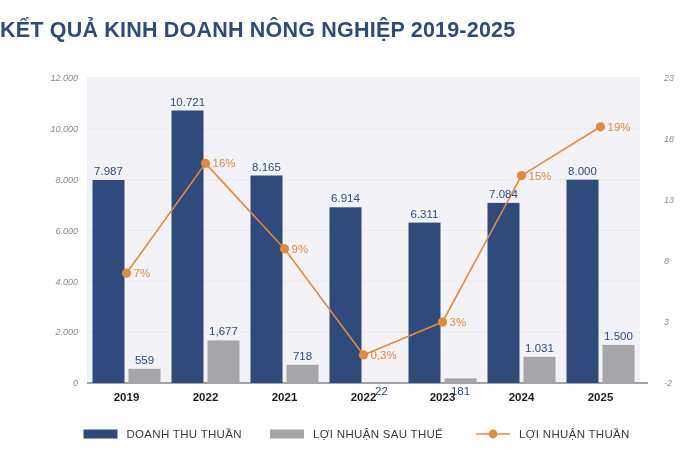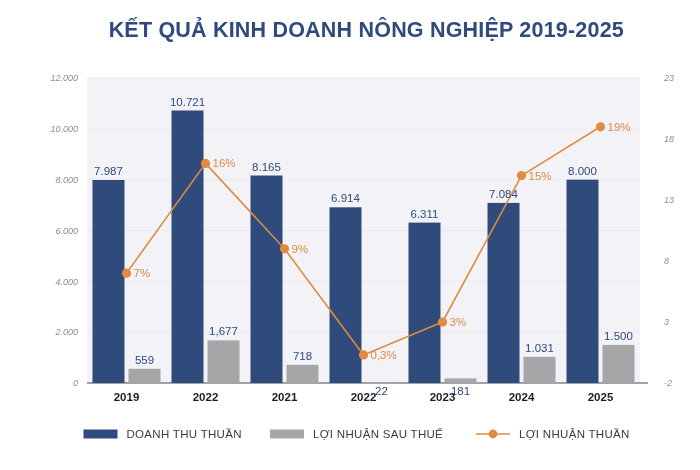--- a/index.html
+++ b/index.html
@@ -20,21 +20,21 @@
     width: 700px;
     height: 470px;
     background: #ffffff;
     box-sizing: border-box;
   }
   .chart-title {
     position: absolute;
     top: 18px;
     left: 0;
     width: 624px;
-    text-align: right;
+    text-align: left;
     font-size: 21.5px;
     font-weight: bold;
     letter-spacing: 0.2px;
     color: #2f4b7c;
     white-space: nowrap;
   }
   .plot-wrap {
     position: absolute;
     left: 0;
     top: 0;

